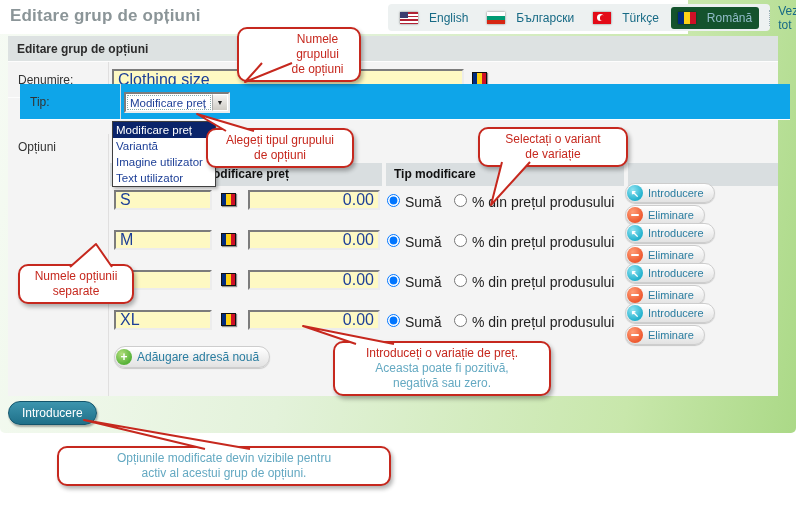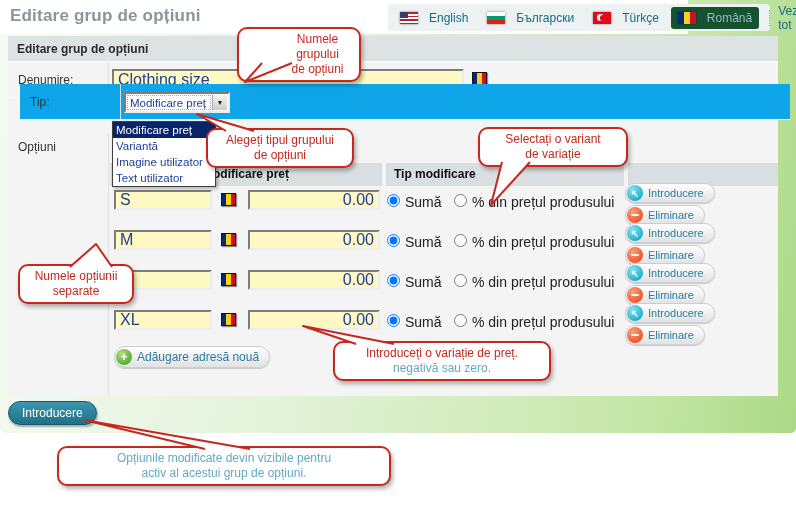--- a/index.html
+++ b/index.html
@@ -274,20 +274,21 @@
 <div class="callout co-variation">
   <div>Selectați o variant</div>
   <div>de variație</div>
 </div>
 <div class="callout co-opt-names">
   <div>Numele opțiunii</div>
   <div>separate</div>
 </div>
 <div class="callout co-price">
   <div>Introduceți o variație de preț.</div>
+  <div class="blue">Aceasta poate fi pozitivă,</div>
   <div class="blue">negativă sau zero.</div>
 </div>
 <div class="callout co-save">
   <div class="blue">Opțiunile modificate devin vizibile pentru</div>
   <div class="blue">activ al acestui grup de opțiuni.</div>
 </div>
 
 <svg class="tails" width="796" height="523">
   <path d="M 262 63 L 245 82 L 292 63" fill="#fff" stroke="#c6281e" stroke-width="2" stroke-linejoin="round"></path>
   <path d="M 226 131 L 197 114 L 254 131" fill="#fff" stroke="#c6281e" stroke-width="2" stroke-linejoin="round"></path>

